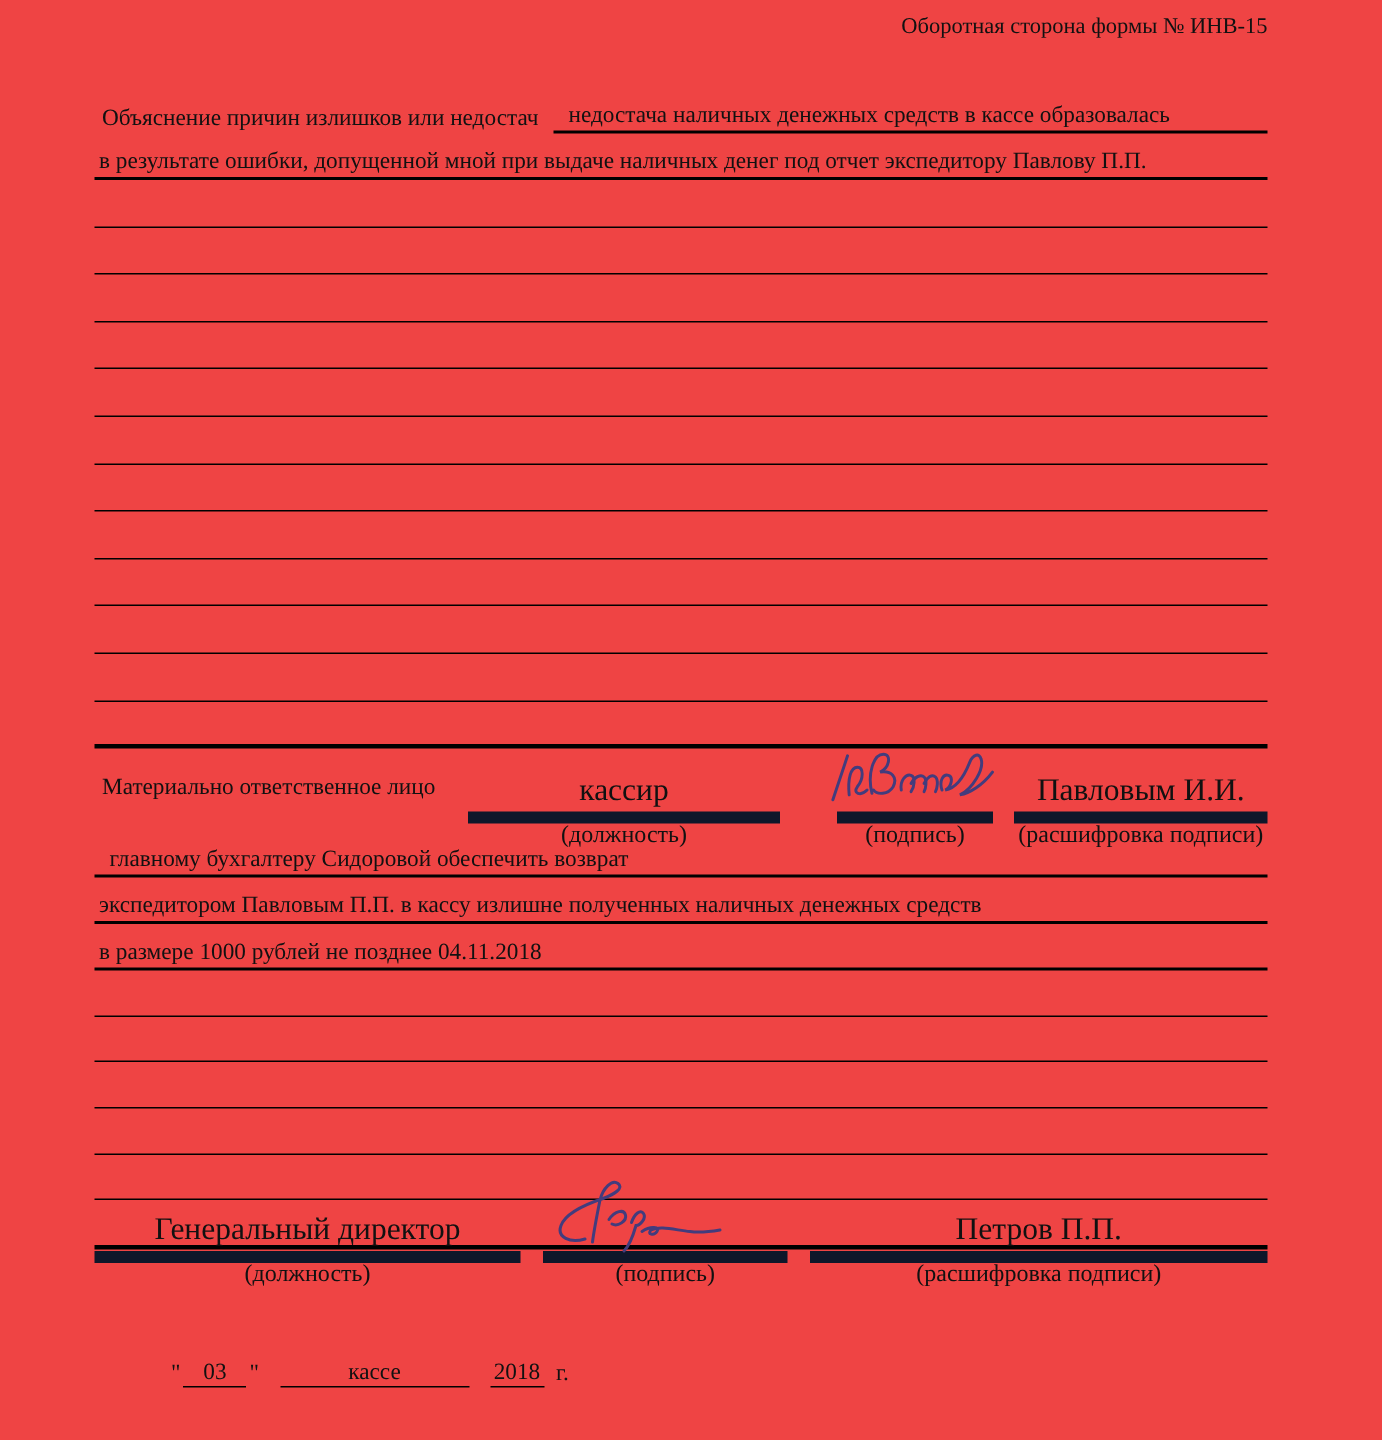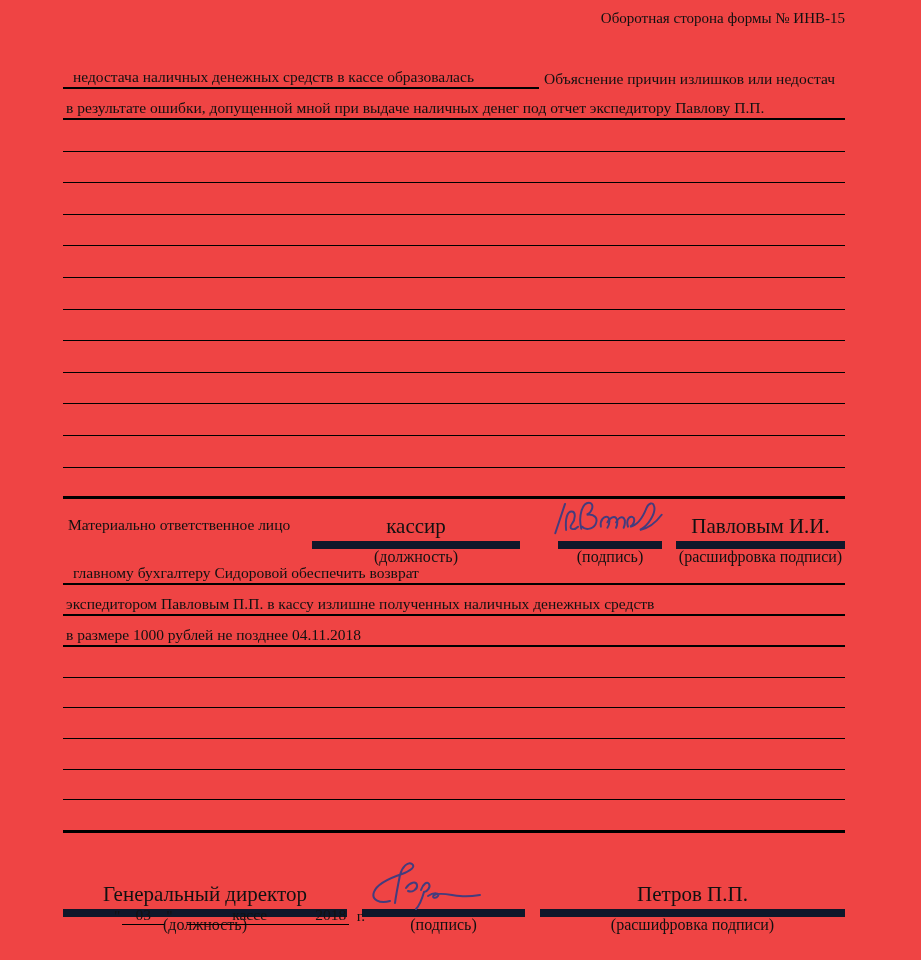--- a/index.html
+++ b/index.html
@@ -57,34 +57,34 @@
   
   .date-row {
     position: absolute; left: 63px; top: 904px; width: 500px;
     display: flex; align-items: flex-end; font-size: 15.5px; height: 21px;
   }
   .date-row .q { margin-left: 49px; padding: 0 2px; }
   .date-row .q2 { padding: 0 2px; }
   .date-box { border-bottom: 1.8px solid #000; text-align: center; }
   .day-box { width: 42px; }
   .month-box { width: 126px; margin-left: 12px; }
-  .year-box { width: 36px; }
+  .year-box { width: 36px; margin-left: 14px; }
   .g-suffix { margin-left: 8px; }
 </style>
 </head>
 <body>
 
 <div class="page">
 
   <div class="header-title">Оборотная сторона формы № ИНВ-15</div>
 
   <div class="explain">
     <div class="explain-row1">
+      <span class="txt lbl">Объяснение причин излишков или недостач</span>
       <span class="txt fill-line">недостача наличных денежных средств в кассе образовалась</span>
-      <span class="txt lbl">Объяснение причин излишков или недостач</span>
     </div>
     <div class="txt full-line" style="margin-top: 0;">в результате ошибки, допущенной мной при выдаче наличных денег под отчет экспедитору Павлову П.П.</div>
   </div>
 
   <div class="rules-1">
     <div class="rule"></div>
     <div class="rule"></div>
     <div class="rule"></div>
     <div class="rule"></div>
     <div class="rule"></div>
@@ -138,21 +138,21 @@
   <div class="rules-2">
     <div class="rule"></div>
     <div class="rule"></div>
     <div class="rule"></div>
     <div class="rule"></div>
     <div class="rule"></div>
   </div>
 
   <div class="thick-sep"></div>
 
-  <div class="sig-row" style="top: 880px;">
+  <div class="sig-row" style="top: 805px;">
     <div class="sig-col" style="left: 0px; width: 284px; top: 2px;">
       <div class="value-box pad-b">Генеральный директор</div>
       <div class="caption">(должность)</div>
     </div>
 
     <div class="sig-col" style="left: 299px; width: 163px; top: 2px;">
       <svg class="sig-svg" style="left: -2px; top: -21px; width: 126px; height: 50px;" viewBox="0 0 126 50">
         <g stroke="#433c7d" stroke-width="2" fill="none" stroke-linecap="round">
           <path d="M30,40 C20,43 11,39 14,31 C17,23 30,17 42,13 C50,10 56,6 52,3 C48,0 42,6 40,14 C38,24 36,34 35,42"></path>
           <path d="M46,27 C50,21 56,20 57,24 C58,28 52,32 48,30"></path>

